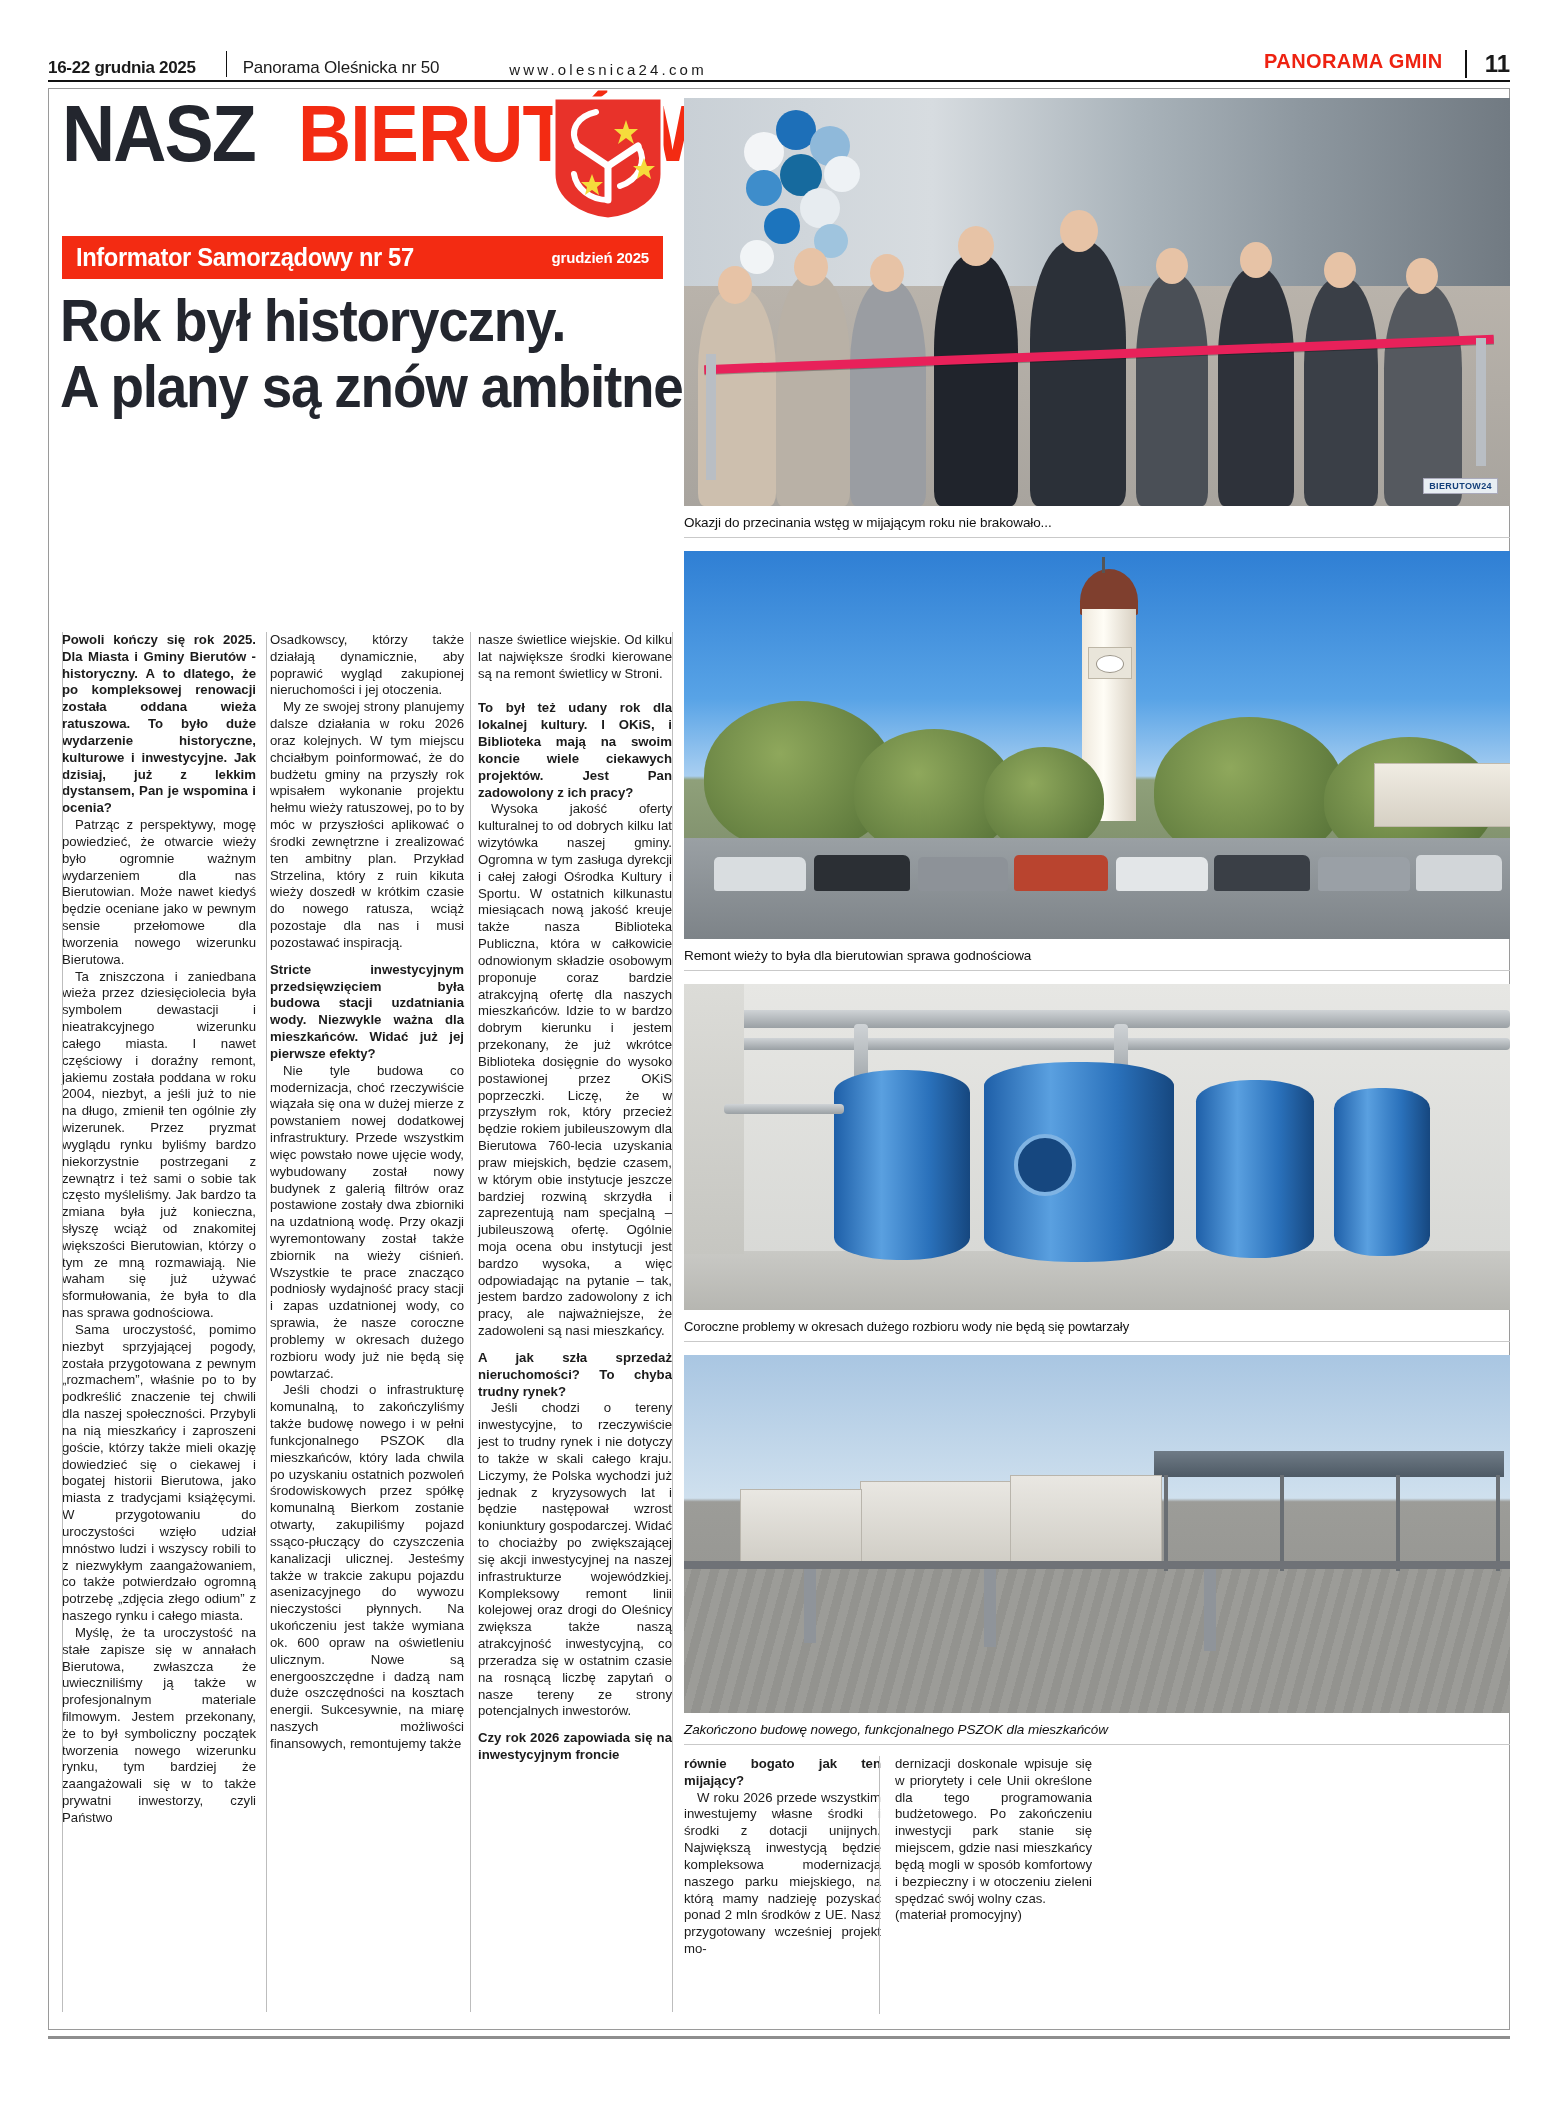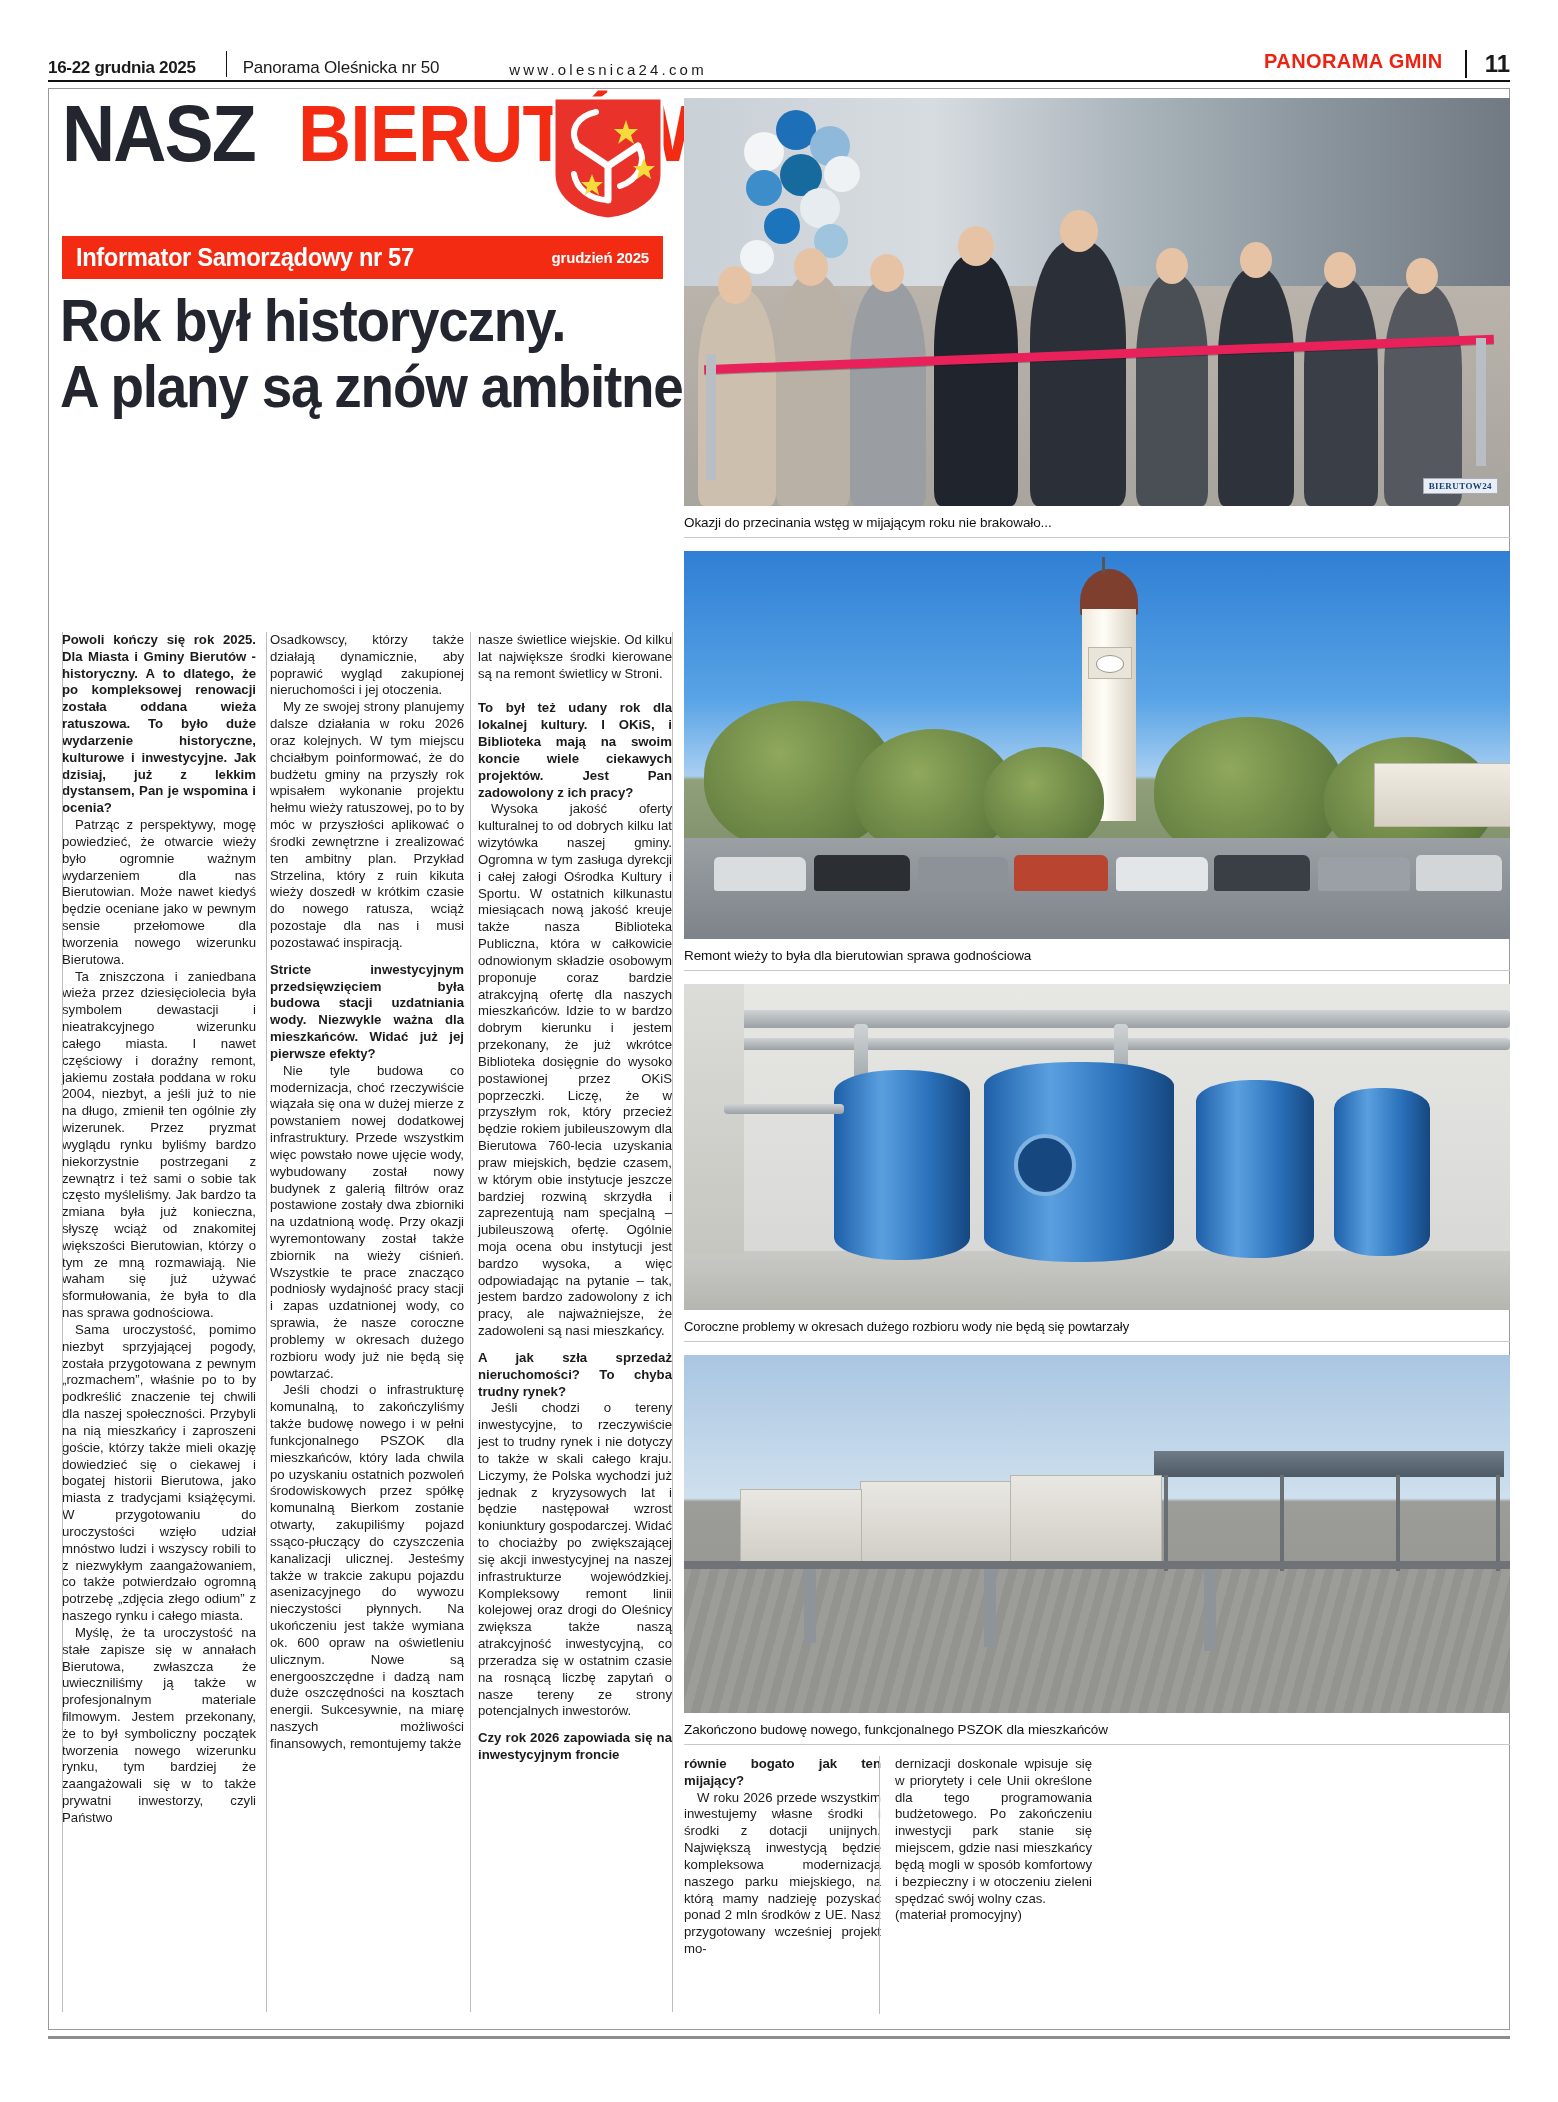--- a/index.html
+++ b/index.html
@@ -71,21 +71,21 @@
   
   .vrule{position:absolute;width:1px;background:#bdbdbd;}
 
   
   .photo{position:absolute;overflow:hidden;background:#cfd6dc;}
   .cap{position:absolute;font-size:13.5px;color:#111;letter-spacing:-.1px;white-space:nowrap;}
   .caprule{position:absolute;height:1px;background:#c9c9c9;}
 
   
   .botrule{position:absolute;left:48px;top:2036px;width:1462px;height:3px;background:#8e8e8e;}
-  .ph1{background:linear-gradient(#d9dfe4 0%,#cdd4da 45%,#b9b3ab 46%,#a8a49e 100%);font-family:Liberation Serif, serif;}
+  .ph1{background:linear-gradient(#d9dfe4 0%,#cdd4da 45%,#b9b3ab 46%,#a8a49e 100%);}
   .ph1 .bld{position:absolute;left:0;top:0;width:100%;height:46%;
      background:linear-gradient(90deg,#c9d0d6 0%,#d7dce0 30%,#a9b3ba 55%,#8d979f 75%,#717a82 100%);}
   .balloon{position:absolute;border-radius:50%;}
   .ribbon{position:absolute;height:9px;background:#e8215a;box-shadow:0 1px 0 rgba(0,0,0,.25);}
   .person{position:absolute;border-radius:44% 44% 8% 8%/38% 38% 6% 6%;}
   .head{position:absolute;border-radius:50%;background:#e7c3a6;}
   .badge{position:absolute;right:12px;bottom:12px;background:#e8eef3;border:1px solid #aab;
      font-size:9px;padding:2px 5px;color:#14407a;font-weight:bold;letter-spacing:.4px;}
 
   .ph2{background:linear-gradient(#2f7fd4 0%,#58a3e6 38%,#a9cff1 58%,#8fa07a 59%,#6f7f5d 100%);}
@@ -287,21 +287,21 @@
     <div class="post" style="left:712px;top:120px;height:96px;"></div>
     <div class="post" style="left:812px;top:120px;height:96px;"></div>
     <div class="shed" style="left:176px;top:126px;width:150px;height:86px;"></div>
     <div class="shed" style="left:326px;top:120px;width:150px;height:92px;"></div>
     <div class="shed" style="left:56px;top:134px;width:120px;height:78px;"></div>
     <div style="position:absolute;left:0;top:206px;width:826px;height:8px;background:#6f7277;"></div>
     <div style="position:absolute;left:120px;top:214px;width:12px;height:74px;background:#8f949a;"></div>
     <div style="position:absolute;left:300px;top:214px;width:12px;height:78px;background:#8f949a;"></div>
     <div style="position:absolute;left:520px;top:214px;width:12px;height:82px;background:#8f949a;"></div>
   </div>
-  <div class="cap" style="left:684px;top:1722px;">Zakończono budowę nowego, funkcjonalnego PSZOK dla mieszkańców</div>
+  <div class="cap" style="left:684px;top:1722px;font-style:italic;">Zakończono budowę nowego, funkcjonalnego PSZOK dla mieszkańców</div>
   <div class="caprule" style="left:684px;top:1744px;width:826px;"></div>
 
   <div class="colwrap-right" style="left:684px;top:1332px;width:410px;height:380px;"></div>
 
   <div style="position:absolute;left:684px;top:1756px;width:826px;height:270px;display:flex;gap:14px;">
     <div class="colR">
       <p class="b">równie bogato jak ten mijający?</p>
       <p class="ind">W roku 2026 przede wszystkim inwestujemy własne środki i środki z dotacji unijnych. Największą inwestycją będzie kompleksowa modernizacja naszego parku miejskiego, na którą mamy nadzieję pozyskać ponad 2 mln środków z UE. Nasz przygotowany wcześniej projekt mo-</p>
     </div>
     <div class="colR">

